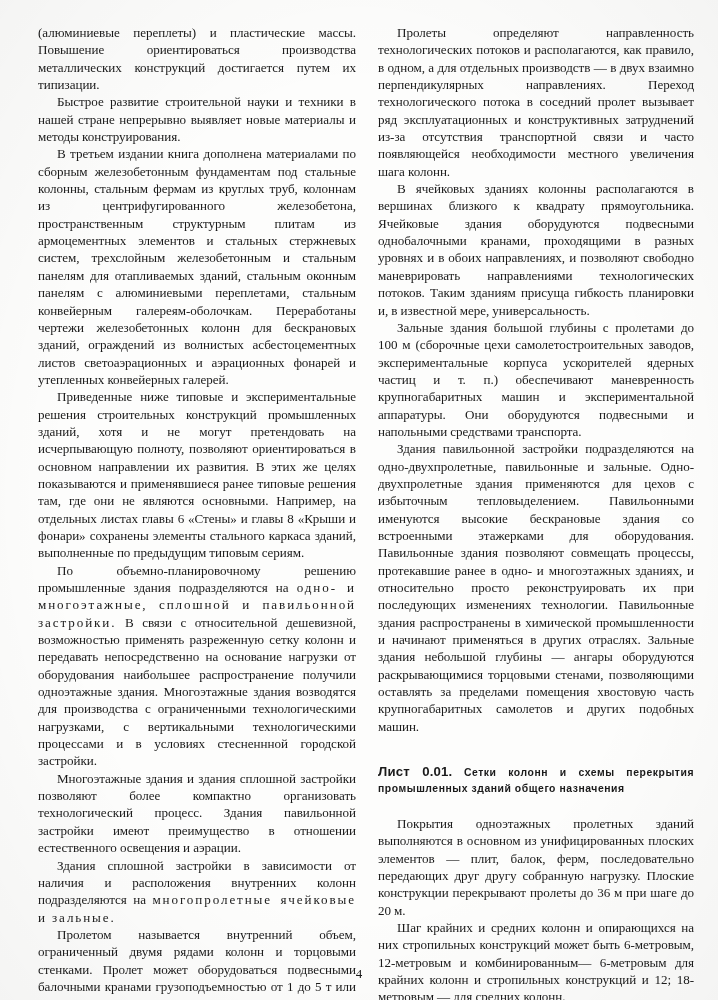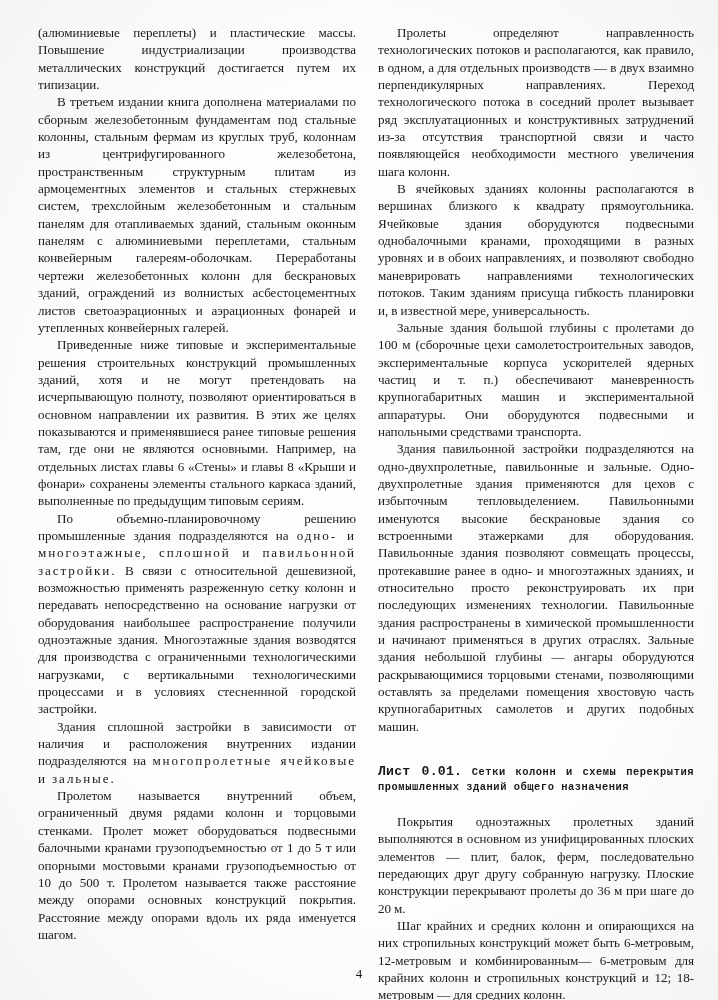--- a/index.html
+++ b/index.html
@@ -53,21 +53,21 @@
   p.para.cont {
     text-indent: 0;
   }
   
   .spaced {
     letter-spacing: 1.9px;
   }
   .heading {
     margin: 0;
     padding-top: 17px;
-    font-family: Liberation Mono, monospace;
+    font-family: Liberation Sans, sans-serif;
     font-weight: bold;
     font-size: 11px;
     line-height: 14.4px;
     text-align: justify;
     text-align-last: left;
     letter-spacing: 0.1px;
   }
   .heading .lead {
     font-size: 13.2px;
     letter-spacing: 0.2px;
@@ -98,31 +98,33 @@
   }
 </style>
 </head>
 <body>
 
 <div class="page">
 
   <div class="columns">
 
     <div class="col">
-      <p class="para cont">(алюминиевые переплеты) и пластические массы. Повышение индустриализации производства металлических конструкций достигается путем их типизации.</p>
+      <p class="para cont">(алюминиевые переплеты) и пластические массы. Повышение ориентироваться производства металлических конструкций достигается путем их типизации.</p>
+      <p class="para">Быстрое развитие строительной науки и техники в нашей стране непрерывно выявляет новые материалы и методы конструирования.</p>
       <p class="para">В третьем издании книга дополнена материалами по сборным железобетонным фундаментам под стальные колонны, стальным фермам из круглых труб, колоннам из центрифугированного железобетона, пространственным структурным плитам из армоцементных элементов и стальных стержневых систем, трехслойным железобетонным и стальным панелям для отапливаемых зданий, стальным оконным панелям с алюминиевыми переплетами, стальным конвейерным галереям-оболочкам. Переработаны чертежи железобетонных колонн для бескрановых зданий, ограждений из волнистых асбестоцементных листов светоаэрационных и аэрационных фонарей и утепленных конвейерных галерей.</p>
       <p class="para">Приведенные ниже типовые и экспериментальные решения строительных конструкций промышленных зданий, хотя и не могут претендовать на исчерпывающую полноту, позволяют ориентироваться в основном направлении их развития. В этих же целях показываются и применявшиеся ранее типовые решения там, где они не являются основными. Например, на отдельных листах главы 6 «Стены» и главы 8 «Крыши и фонари» сохранены элементы стального каркаса зданий, выполненные по предыдущим типовым сериям.</p>
 
       <p class="para">
         <span>По объемно-планировочному решению промышленные здания подразделяются на </span><span class="spaced">одно- и многоэтажные, сплошной и павильонной застройки.</span><span> В связи с относительной дешевизной, возможностью применять разреженную сетку колонн и передавать непосредственно на основание нагрузки от оборудования наибольшее распространение получили одноэтажные здания. Многоэтажные здания возводятся для производства с ограниченными технологическими нагрузками, с вертикальными технологическими процессами и в условиях стесненнной городской застройки.</span>
       </p>
 
+      <p class="para">Многоэтажные здания и здания сплошной застройки позволяют более компактно организовать технологический процесс. Здания павильонной застройки имеют преимущество в отношении естественного освещения и аэрации.</p>
 
       <p class="para">
-        <span>Здания сплошной застройки в зависимости от наличия и расположения внутренних издании подразделяются на </span><span class="spaced">многопролетные ячейковые и зальные.</span>
+        <span>Здания сплошной застройки в зависимости от наличия и расположения внутренних колонн подразделяются на </span><span class="spaced">многопролетные ячейковые и зальные.</span>
       </p>
 
       <p class="para">Пролетом называется внутренний объем, ограниченный двумя рядами колонн и торцовыми стенками. Пролет может оборудоваться подвесными балочными кранами грузоподъемностью от 1 до 5 т или опорными мостовыми кранами грузоподъемностью от 10 до 500 т. Пролетом называется также расстояние между опорами основных конструкций покрытия. Расстояние между опорами вдоль их ряда именуется шагом.</p>
     </div>
 
     <div class="col col-right">
       <p class="para">Пролеты определяют направленность технологических потоков и располагаются, как правило, в одном, а для отдельных производств — в двух взаимно перпендикулярных направлениях. Переход технологического потока в соседний пролет вызывает ряд эксплуатационных и конструктивных затруднений из-за отсутствия транспортной связи и часто появляющейся необходимости местного увеличения шага колонн.</p>
       <p class="para">В ячейковых зданиях колонны располагаются в вершинах близкого к квадрату прямоугольника. Ячейковые здания оборудуются подвесными однобалочными кранами, проходящими в разных уровнях и в обоих направлениях, и позволяют свободно маневрировать направлениями технологических потоков. Таким зданиям присуща гибкость планировки и, в известной мере, универсальность.</p>
       <p class="para">Зальные здания большой глубины с пролетами до 100 м (сборочные цехи самолетостроительных заводов, экспериментальные корпуса ускорителей ядерных частиц и т. п.) обеспечивают маневренность крупногабаритных машин и экспериментальной аппаратуры. Они оборудуются подвесными и напольными средствами транспорта.</p>
       <p class="para">Здания павильонной застройки подразделяются на одно-двухпролетные, павильонные и зальные. Одно-двухпролетные здания применяются для цехов с избыточным тепловыделением. Павильонными именуются высокие бескрановые здания со встроенными этажерками для оборудования. Павильонные здания позволяют совмещать процессы, протекавшие ранее в одно- и многоэтажных зданиях, и относительно просто реконструировать их при последующих изменениях технологии. Павильонные здания распространены в химической промышленности и начинают применяться в других отраслях. Зальные здания небольшой глубины — ангары оборудуются раскрывающимися торцовыми стенами, позволяющими оставлять за пределами помещения хвостовую часть крупногабаритных самолетов и других подобных машин.</p>

